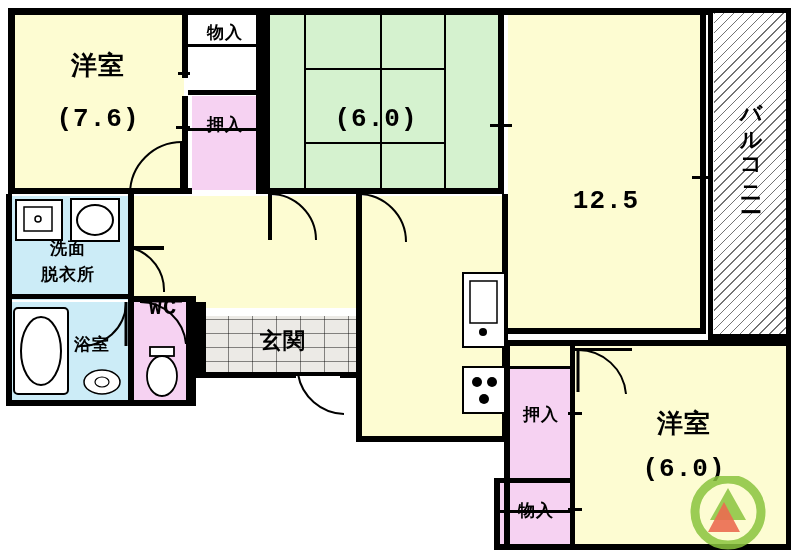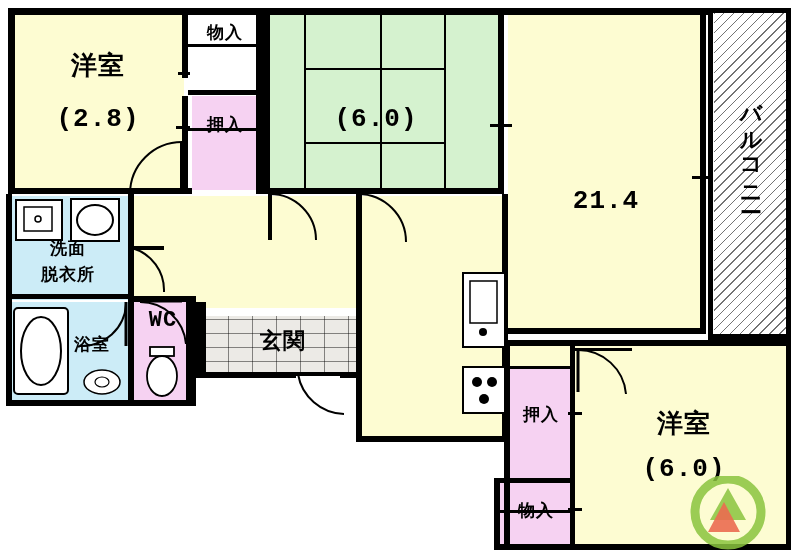--- a/index.html
+++ b/index.html
@@ -272,38 +272,38 @@
   </svg>
 
   <svg style="position:absolute; left:462px; top:366px; width:44px; height:48px;">
     <rect x="1" y="1" width="42" height="46" fill="#ffffff" stroke="#000" stroke-width="2"></rect>
     <circle cx="15" cy="16" r="5" fill="#000"></circle>
     <circle cx="30" cy="16" r="5" fill="#000"></circle>
     <circle cx="22" cy="33" r="5" fill="#000"></circle>
   </svg>
 
   <div class="label lbl-big" style="left:22px; top:52px; width:152px;">洋室</div>
-  <div class="label lbl-big" style="left:22px; top:104px; width:152px;">(2.8)</div>
+  <div class="label lbl-big" style="left:22px; top:104px; width:152px;">(7.6)</div>
 
   <div class="label lbl-big" style="left:300px; top:104px; width:152px;">(6.0)</div>
 
-  <div class="label lbl-big" style="left:526px; top:186px; width:160px;">21.4</div>
+  <div class="label lbl-big" style="left:526px; top:186px; width:160px;">12.5</div>
 
   <div class="label lbl-big" style="left:600px; top:410px; width:168px;">洋室</div>
   <div class="label lbl-big" style="left:600px; top:454px; width:168px;">(6.0)</div>
 
   <div class="label lbl-sm" style="left:194px; top:24px; width:62px;">物入</div>
   <div class="label lbl-sm" style="left:194px; top:116px; width:62px;">押入</div>
   <div class="label lbl-sm" style="left:510px; top:406px; width:62px;">押入</div>
   <div class="label lbl-sm" style="left:502px; top:502px; width:68px;">物入</div>
 
   <div class="label lbl-sm" style="left:16px; top:266px; width:104px;">脱衣所</div>
   <div class="label lbl-sm" style="left:16px; top:240px; width:104px;">洗面</div>
   <div class="label lbl-sm" style="left:60px; top:336px; width:64px;">浴室</div>
-  <div class="label lbl-mid" style="left:134px; top:308px; width:58px;">WC</div>
+  <div class="label lbl-mid" style="left:134px; top:296px; width:58px;">WC</div>
   <div class="label lbl-mid" style="left:238px; top:330px; width:90px;">玄関</div>
 
   <div class="label lbl-mid vert" style="left:726px; top:88px; width:36px;">バルコニー</div>
 
   <div class="watermark">
     <svg viewBox="0 0 150 80" width="150" height="80">
       <circle cx="84" cy="36" r="33" fill="none" stroke="#8ac43f" stroke-width="9"></circle>
       <path d="M 66 44 L 84 12 L 102 44 Z" fill="#8ac43f"></path>
       <path d="M 64 56 L 80 26 L 96 56 Z" fill="#e8533a" opacity="0.9"></path>
     </svg>

